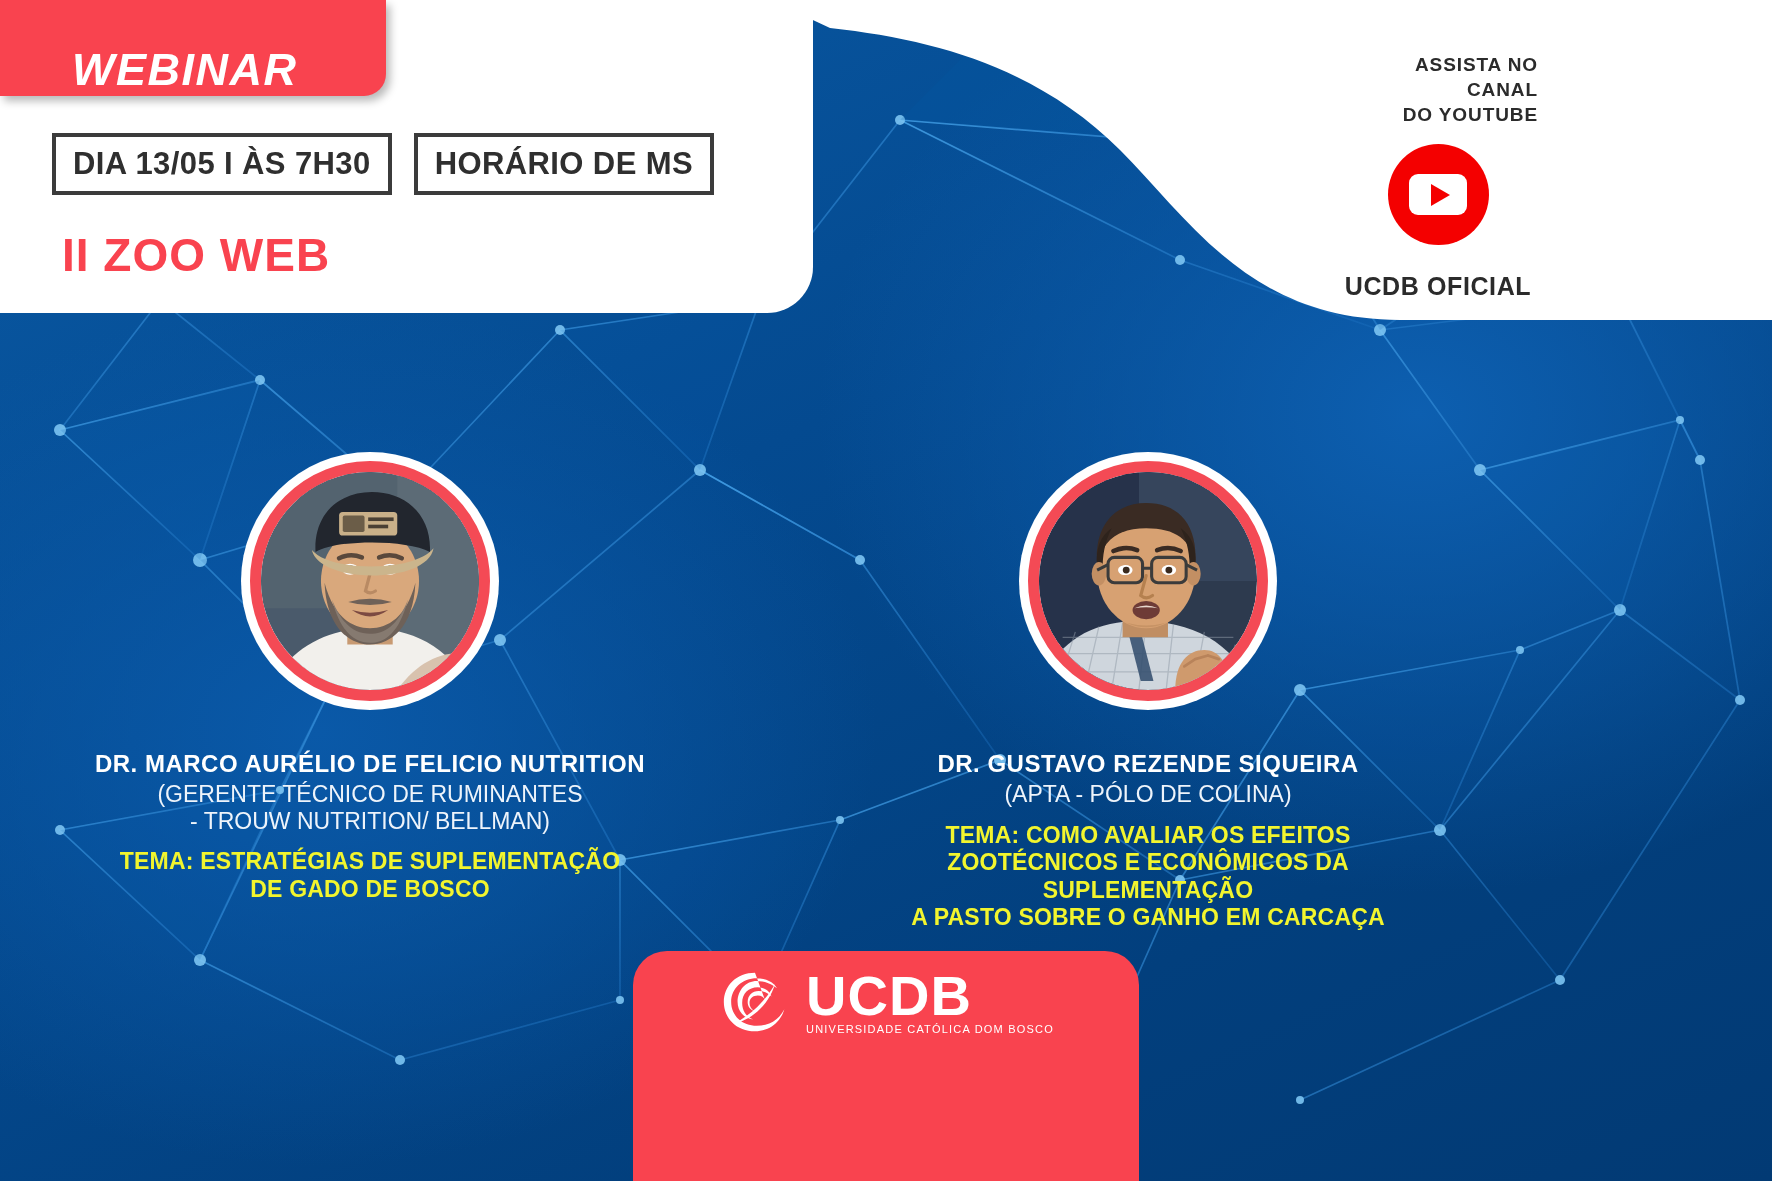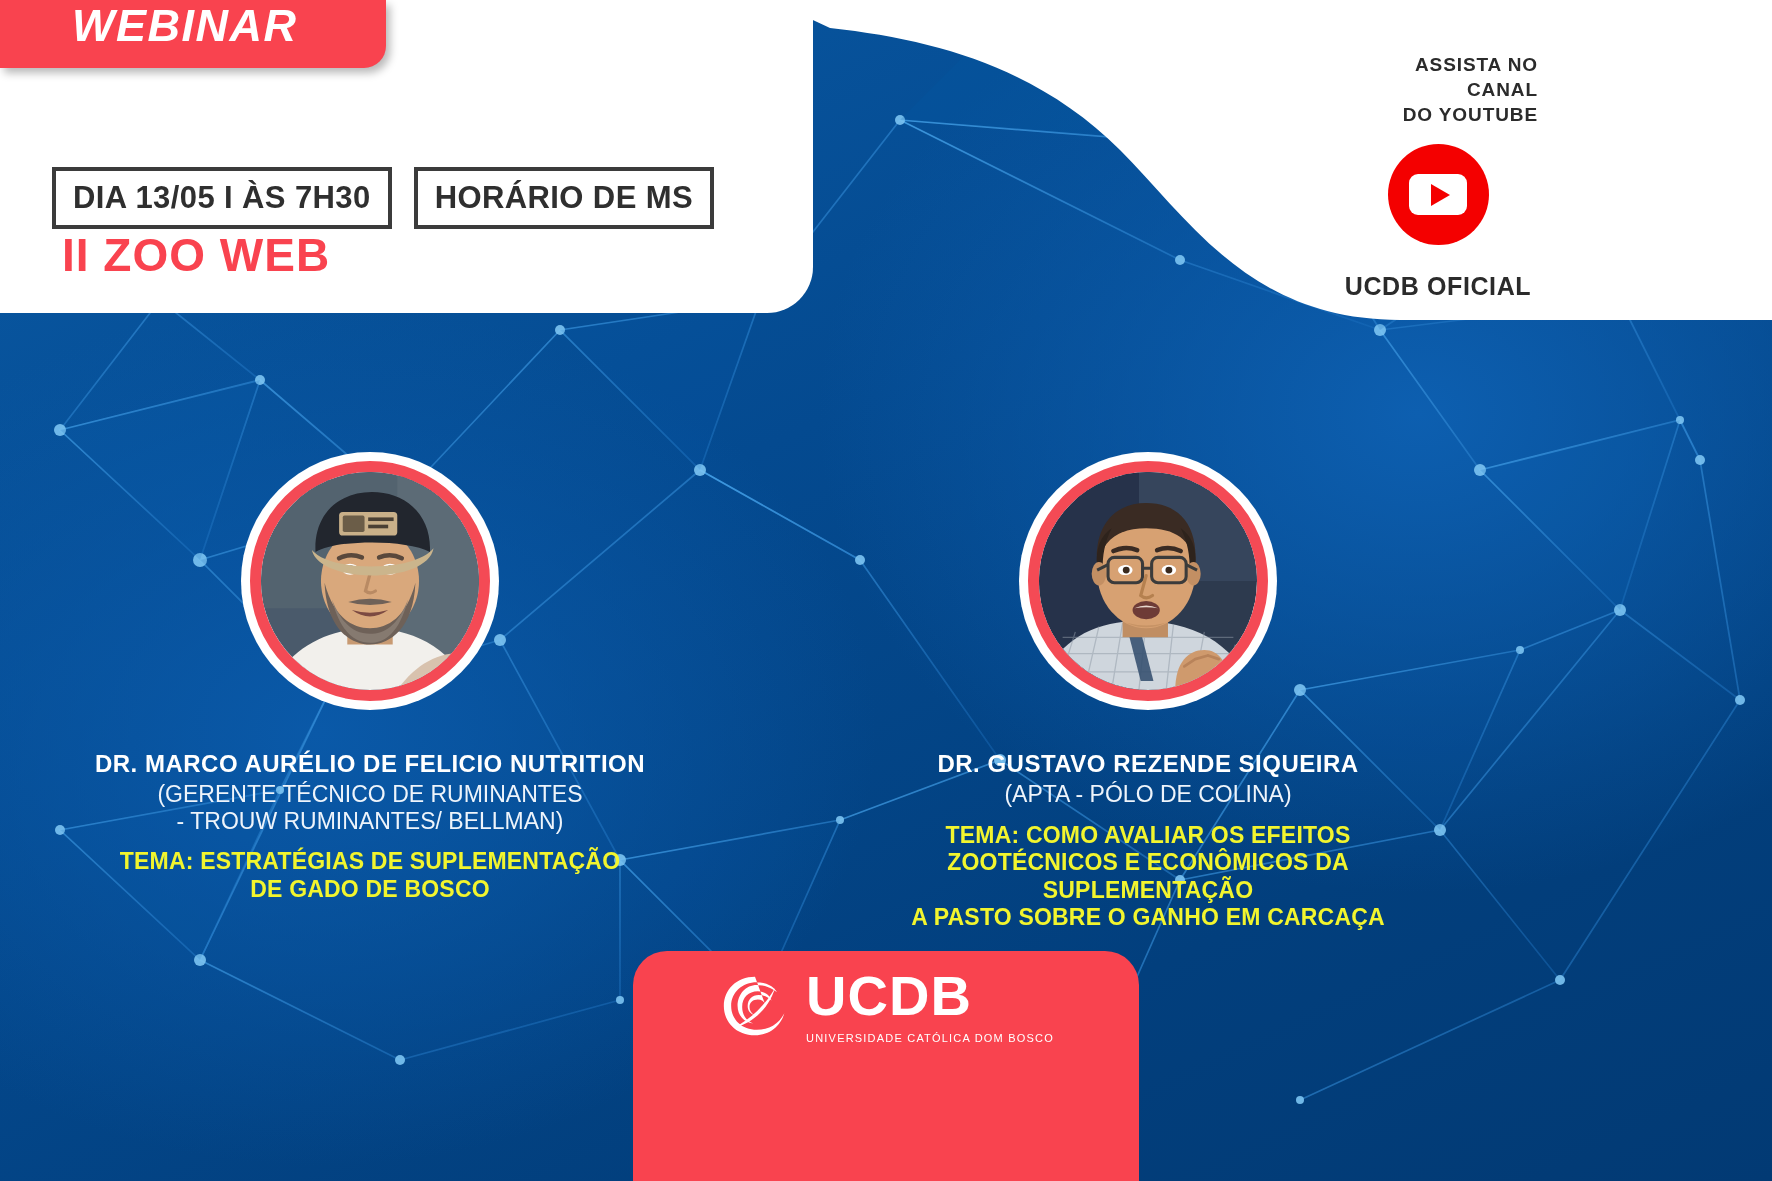--- a/index.html
+++ b/index.html
@@ -31,46 +31,45 @@
   }
   .white-top-right {
     position:absolute; top:0; left:0;
     width:1772px; height:320px;
     pointer-events:none;
   }
 
   
   .webinar-badge {
     position:absolute; top:0; left:0;
-    width:386px; height:68px;
+    width:386px; height:96px;
     background:#f9434f;
     border-bottom-right-radius:22px;
     box-shadow:4px 5px 9px rgba(0,0,0,0.28);
-    display:flex; align-items:flex-start;
+    display:flex; align-items:flex-end;
   }
   .webinar-badge span {
     color:#fff;
     font-size:45px;
     font-weight:bold;
     font-style:italic;
     letter-spacing:1.5px;
     padding-left:72px;
   }
 
   
   .box-row {
     position:absolute; top:133px; left:52px;
     display:flex; gap:22px; align-items:stretch;
   }
   .info-box {
     border:4px solid #3b3b3b;
     height:62px;
     display:flex; align-items:center; justify-content:center;
     padding:0 17px;
-    margin-top:34px;
   }
   .info-box span {
     color:#2f2f2f;
     font-size:31px;
     font-weight:bold;
     letter-spacing:0.4px;
     white-space:nowrap;
   }
 
   
@@ -199,21 +198,21 @@
     font-size:56px;
     font-weight:bold;
     letter-spacing:1px;
     line-height:0.96;
     text-align:right;
   }
   .ucdb-tag {
     color:#ffffff;
     font-size:11px;
     letter-spacing:1.2px;
-    margin-top:9px;
+    margin-top:0;
   }
 </style>
 </head>
 <body>
 
 <div id="poster">
 
   <svg id="mesh" viewBox="0 0 1772 1181" preserveAspectRatio="none">
     <defs>
       <linearGradient id="lg" x1="0" y1="0" x2="1" y2="1">
@@ -389,21 +388,21 @@
             <rect x="90" y="48" width="24" height="18" rx="2" fill="#6b5d48"></rect>
             <rect x="118" y="50" width="28" height="4" fill="#4a4034"></rect>
             <rect x="118" y="58" width="22" height="4" fill="#4a4034"></rect>
           </svg>
         </div>
       </div>
     </div>
     <div class="sp-name">DR. MARCO AURÉLIO DE FELICIO NUTRITION</div>
     <div class="sp-affil">
       <div>(GERENTE TÉCNICO DE RUMINANTES</div>
-      <div>- TROUW RUMINANTES/ BELLMAN)</div>
+      <div>- TROUW NUTRITION/ BELLMAN)</div>
     </div>
     <div class="sp-theme">
       <div>TEMA: ESTRATÉGIAS DE SUPLEMENTAÇÃO</div>
       <div>DE GADO DE BOSCO</div>
     </div>
   </div>
 
   <div class="speaker" id="speaker-right">
     <div class="avatar-wrap">
       <div class="avatar-ring">

